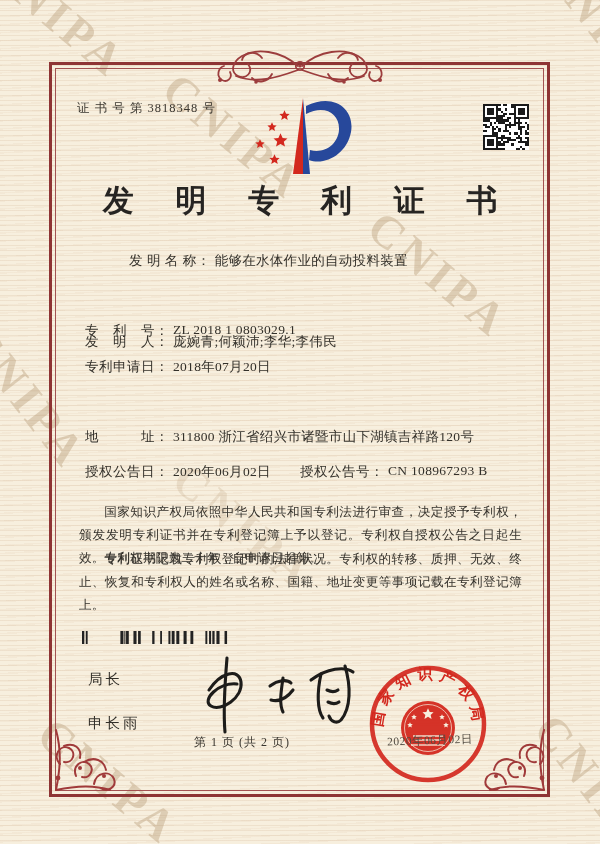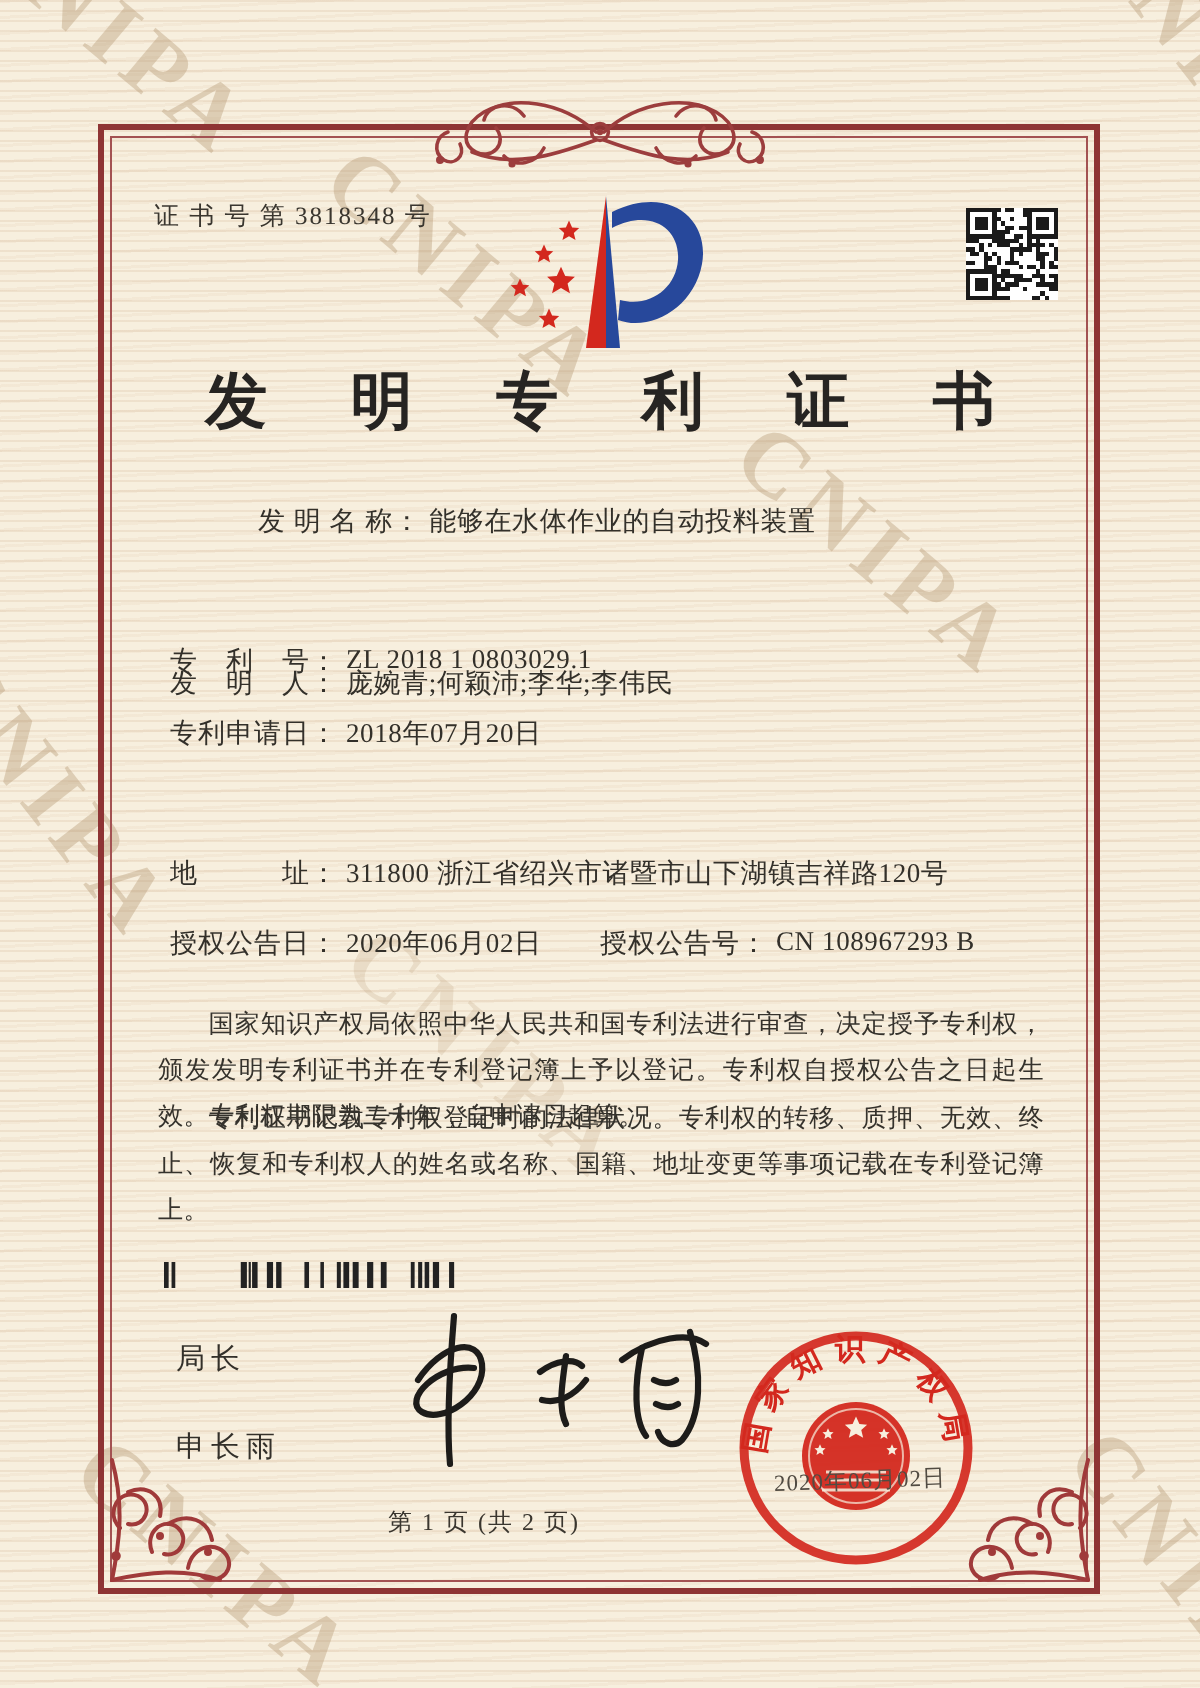--- a/index.html
+++ b/index.html
@@ -23,21 +23,21 @@
   .cert-no{left:77px;top:100px;font-size:12.5px;letter-spacing:1px;color:#3a362f;}
   .title{left:0;top:180px;width:600px;text-align:center;font-size:31px;font-weight:bold;
       letter-spacing:17px;text-indent:17px;color:#262422;}
   .field-row{left:85px;width:440px;display:flex;font-size:13.5px;color:#33302a;}
   .flabel{white-space:pre;letter-spacing:.5px;}
   .fvalue{margin-left:4px;letter-spacing:.3px;}
   .grant2{position:absolute;left:215px;top:0;display:flex;}
   .para{left:79px;width:443px;font-size:12.6px;line-height:1.82;text-align:justify;
       text-indent:2em;color:#35322c;letter-spacing:.2px;}
   .director{left:88px;font-size:14.5px;letter-spacing:3px;color:#33302a;}
-  .pageinfo{left:0;top:753px;width:484px;text-align:center;font-size:12px;color:#3a362f;letter-spacing:1px;}
+  .pageinfo{left:0;top:734px;width:484px;text-align:center;font-size:12px;color:#3a362f;letter-spacing:1px;}
   .footnote{left:0;top:805px;width:600px;text-align:center;font-size:13px;color:#33302a;letter-spacing:3px;}
   .sealdate{left:372px;top:733px;width:116px;text-align:center;font-size:11.5px;color:#514b42;
       letter-spacing:.5px;transform:rotate(-2deg);}
   svg{display:block;}
   .corner-right{transform:scaleX(-1);}
 </style>
 </head>
 <body>
 
 <div class="page">

